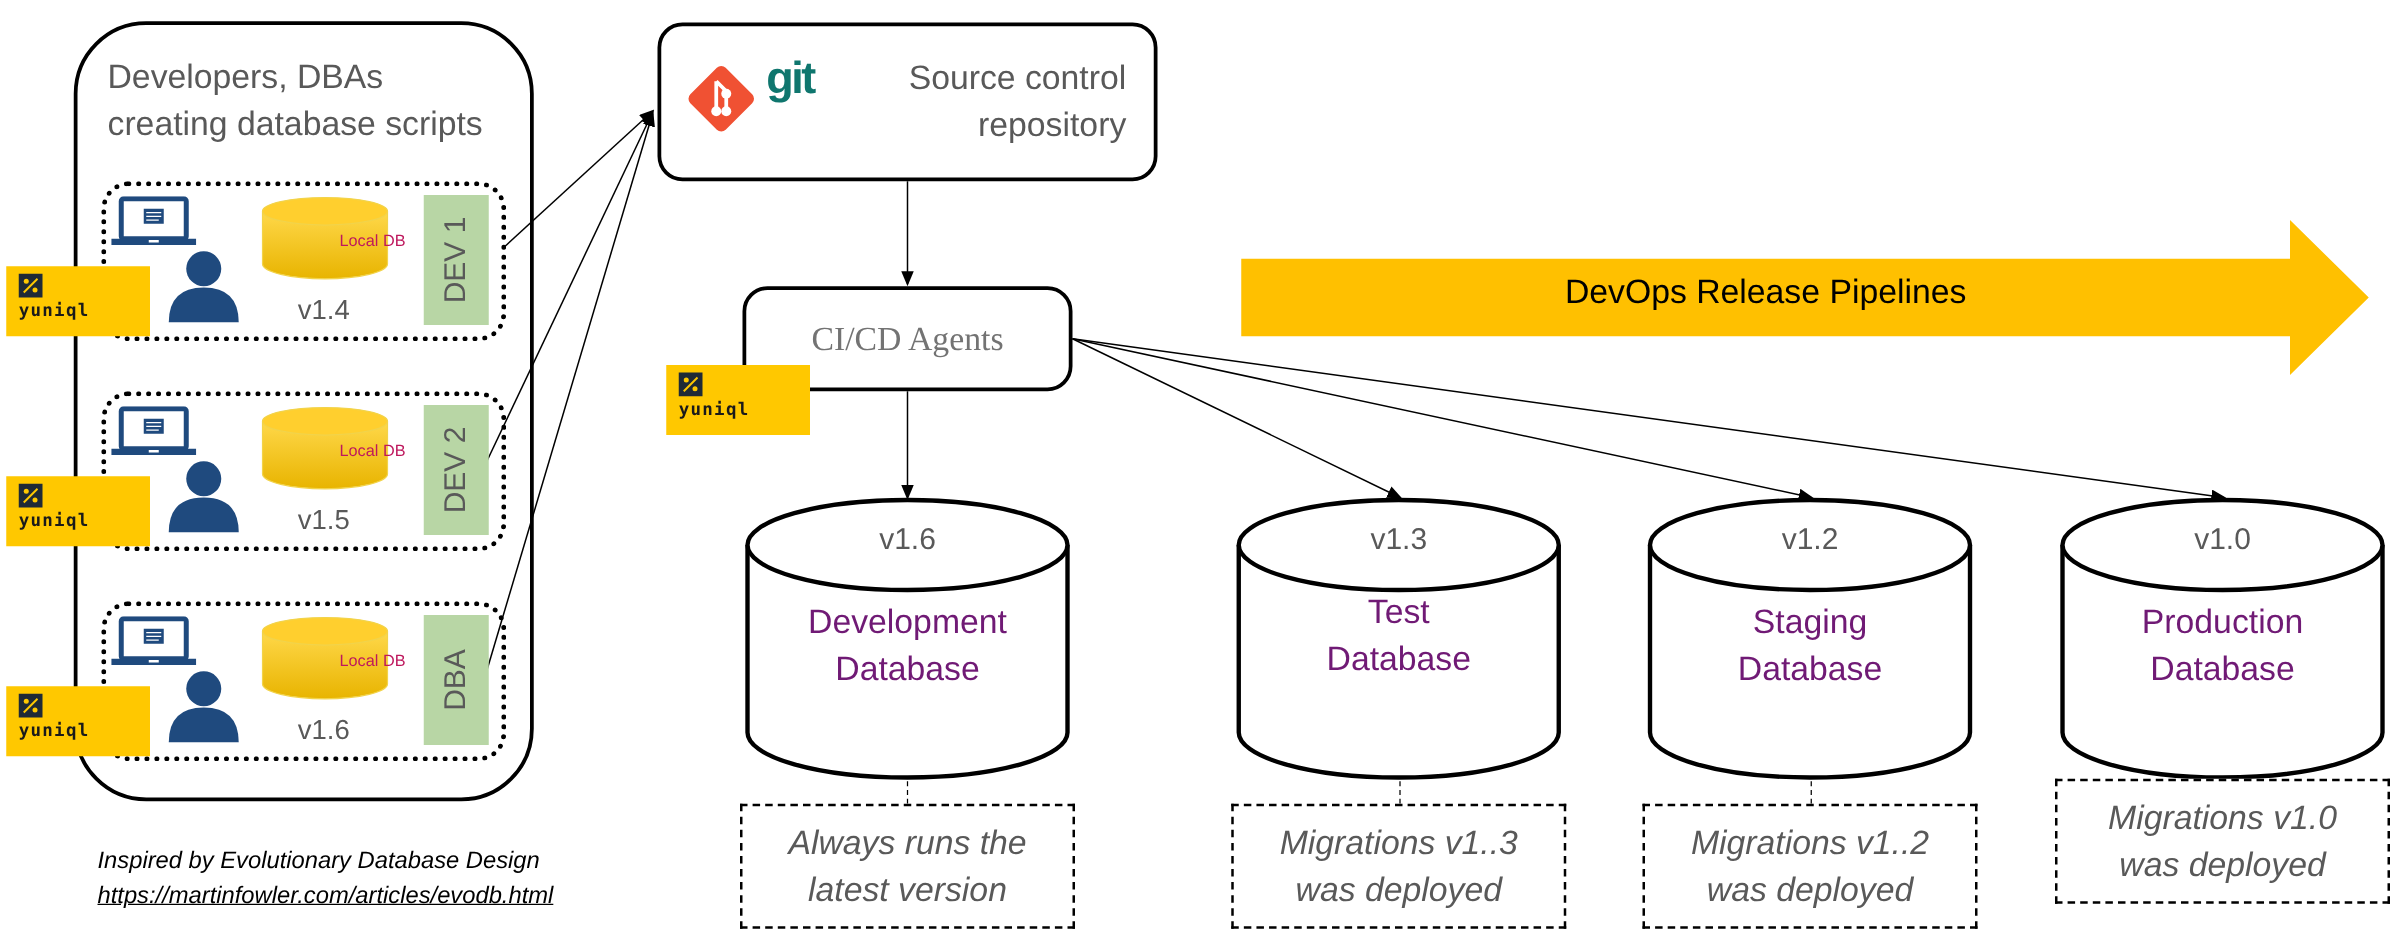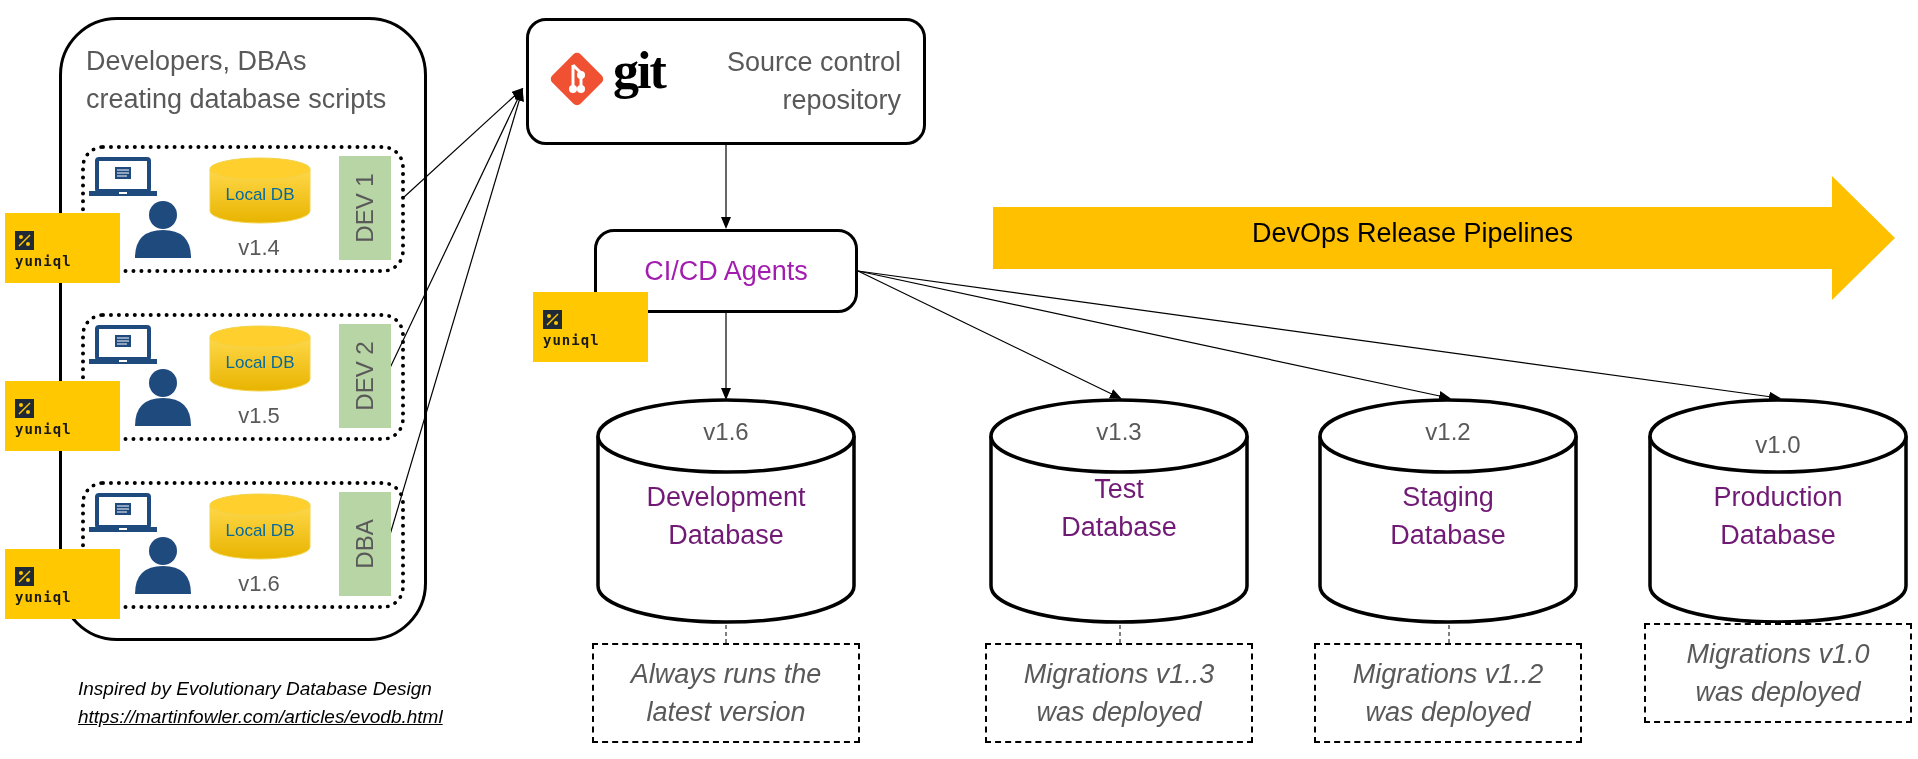--- a/index.html
+++ b/index.html
@@ -3,31 +3,31 @@
 <meta charset="utf-8">
 <style>
   html, body { margin:0; padding:0; background:#ffffff; }
   #stage { position:relative; width:1918px; height:759px; overflow:hidden; background:#fff;
     font-family:"Liberation Sans", sans-serif; color:#595959; }
   svg.layer { position:absolute; left:0; top:0; }
   .abs { position:absolute; }
   .panel { left:59px; top:17px; width:368px; height:624px; border:3px solid #000; border-radius:58px; box-sizing:border-box; }
   .panel-title { left:86px; top:42px; width:340px; font-size:27px; line-height:38px; color:#595959; }
   .devbox { left:81px; width:324px; height:128px; border:4px dotted #000; border-radius:22px; box-sizing:border-box; }
-  .localdb-label { font-size:17px; color:#0369a1; text-align:center; }
+  .localdb-label { font-size:13px; color:#be185d; text-align:center;padding-left:38px; }
   .ver { font-size:22px; color:#595959; text-align:center; width:100px; }
   .role { background:#b8d6a5; width:52px; display:flex; align-items:center; justify-content:center; }
   .role span { transform:rotate(-90deg); white-space:nowrap; font-size:24px; color:#595959; }
-  .yuniql { background:#ffc800; width:115px; height:70px; box-sizing:border-box; padding:18px 10px; }
+  .yuniql { background:#ffc800; width:115px; height:56px; box-sizing:border-box; padding:6px 10px; }
   .yuniql .ico { width:19px; height:19px; background:#1f2a36; position:relative; }
   .yuniql .txt { font-family:"DejaVu Sans Mono", monospace; font-size:14px; font-weight:bold; color:#1a1a1a; margin-top:3px; letter-spacing:1px; }
   .box { border:3px solid #000; border-radius:20px; box-sizing:border-box; background:#fff; }
-  .git-text { font-family:Liberation Serif, serif; font-weight:bold; font-size:52px; color:#000000; letter-spacing:-2px; }
+  .git-text { font-family:Liberation Sans, sans-serif; font-weight:bold; font-size:36px; color:#0f766e; letter-spacing:-2px; }
   .src-label { font-size:27px; line-height:38px; color:#595959; text-align:right; }
-  .cicd-label { font-size:27px; color:#a21caf; text-align:right; }
+  .cicd-label { font-size:27px; color:#737373; text-align:right;font-family:Liberation Serif, serif; }
   .pipeline-label { font-size:27px; color:#000000; text-align:center; }
   .cyl-ver { font-size:24px; color:#595959; text-align:center; }
   .cyl-name { font-size:27px; line-height:38px; color:#701a75; text-align:center; }
   .note { border:2px dashed #000; box-sizing:border-box; display:flex; align-items:center; justify-content:center;
     text-align:center; font-style:italic; font-size:27px; line-height:38px; color:#595959; background:#fff; }
   .caption { left:78px; font-style:italic; font-size:19px; color:#000000; }
   .caption.link { text-decoration:underline; }
 </style>
 </head>
 <body>
@@ -239,21 +239,21 @@
       <div class="abs cyl-ver" style="left:991px; top:418px; width:256px;">v1.3</div>
       <div class="abs cyl-name" style="left:991px; top:470px; width:256px;">
         <div>Test</div>
         <div>Database</div>
       </div>
       <div class="abs cyl-ver" style="left:1320px; top:418px; width:256px;">v1.2</div>
       <div class="abs cyl-name" style="left:1320px; top:478px; width:256px;">
         <div>Staging</div>
         <div>Database</div>
       </div>
-      <div class="abs cyl-ver" style="left:1650px; top:418px; width:256px;margin-top:13px;">v1.0</div>
+      <div class="abs cyl-ver" style="left:1650px; top:418px; width:256px;">v1.0</div>
       <div class="abs cyl-name" style="left:1650px; top:478px; width:256px;">
         <div>Production</div>
         <div>Database</div>
       </div>
     </div>
   <div id="db-notes">
       <div class="abs note" style="left:592px; top:643px; width:268px; height:100px;">
         <div>
           <div>Always runs the</div>
           <div>latest version</div>

